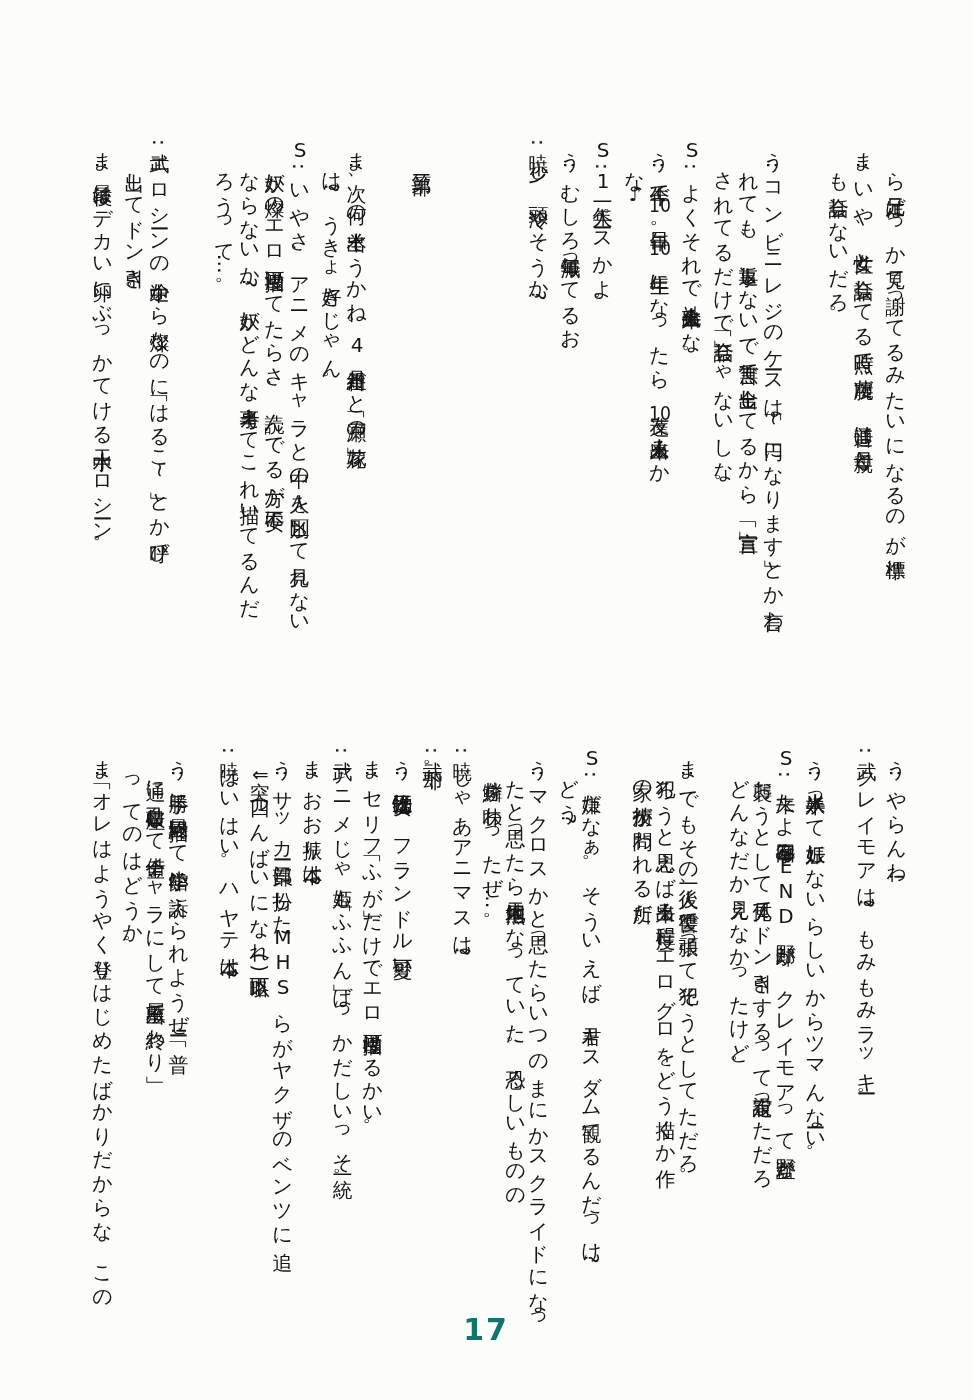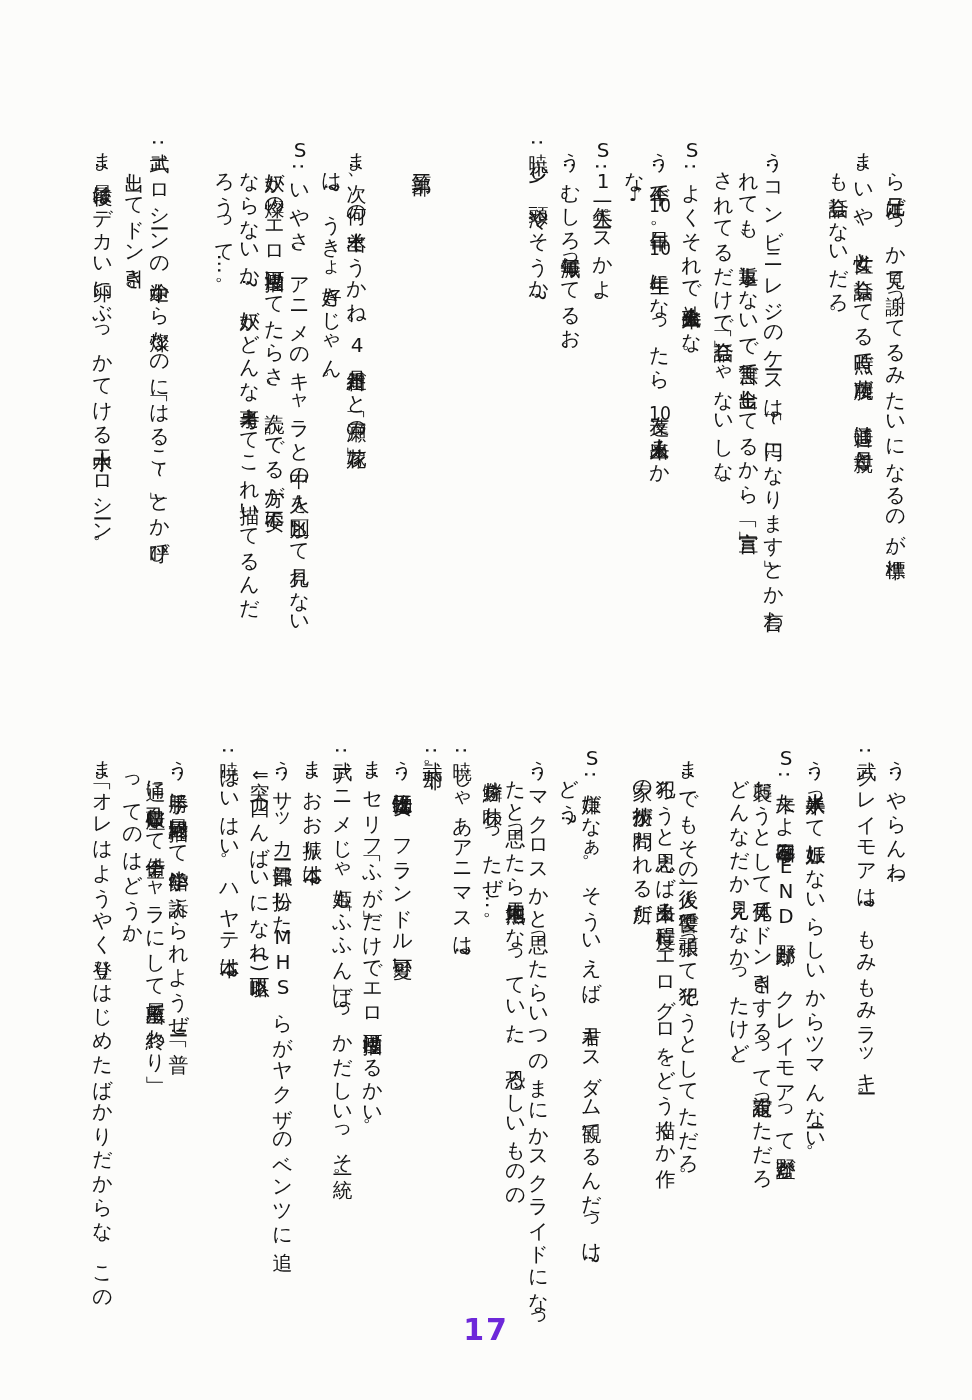--- a/index.html
+++ b/index.html
@@ -30,21 +30,21 @@
   .block-top .g2{margin-block-start:40px;}
   .tcy{text-combine-upright:all;}
   .up{text-orientation:upright;}
   .pagenum{
     position:absolute;
     top:1312px;left:50%;
     transform:translateX(-50%);
     font-size:30px;
     font-weight:bold;
     letter-spacing:2px;
-    color:#6d28d9;
+    color:#0f766e;
   }
 </style>
 </head>
 <body>
 
 <div class="page">
   <section class="vblock block-top">
       <div class="vl g0" style="padding-top: 1em;">ら足元ばっか見て謝ってるみたいになるのが標準。</div>
       <div class="vl g1" style="padding-top: 0em;">ま:いや、女性と会話してる時点で凄腕だ。普通は母親と</div>
       <div class="vl g0" style="padding-top: 1em;">も会話しないだろ。</div>

